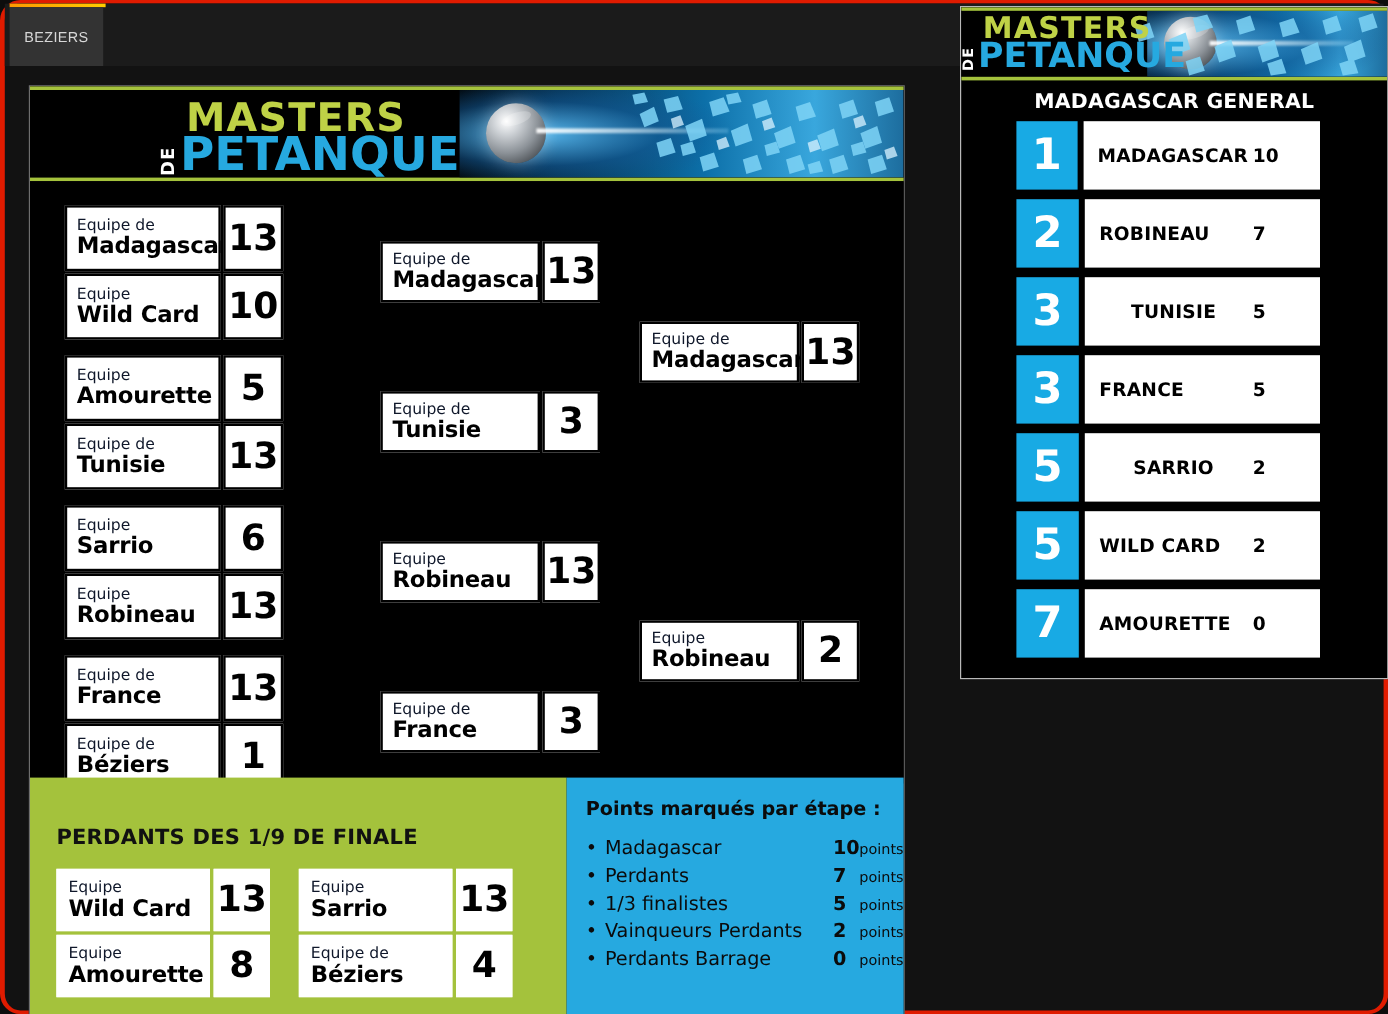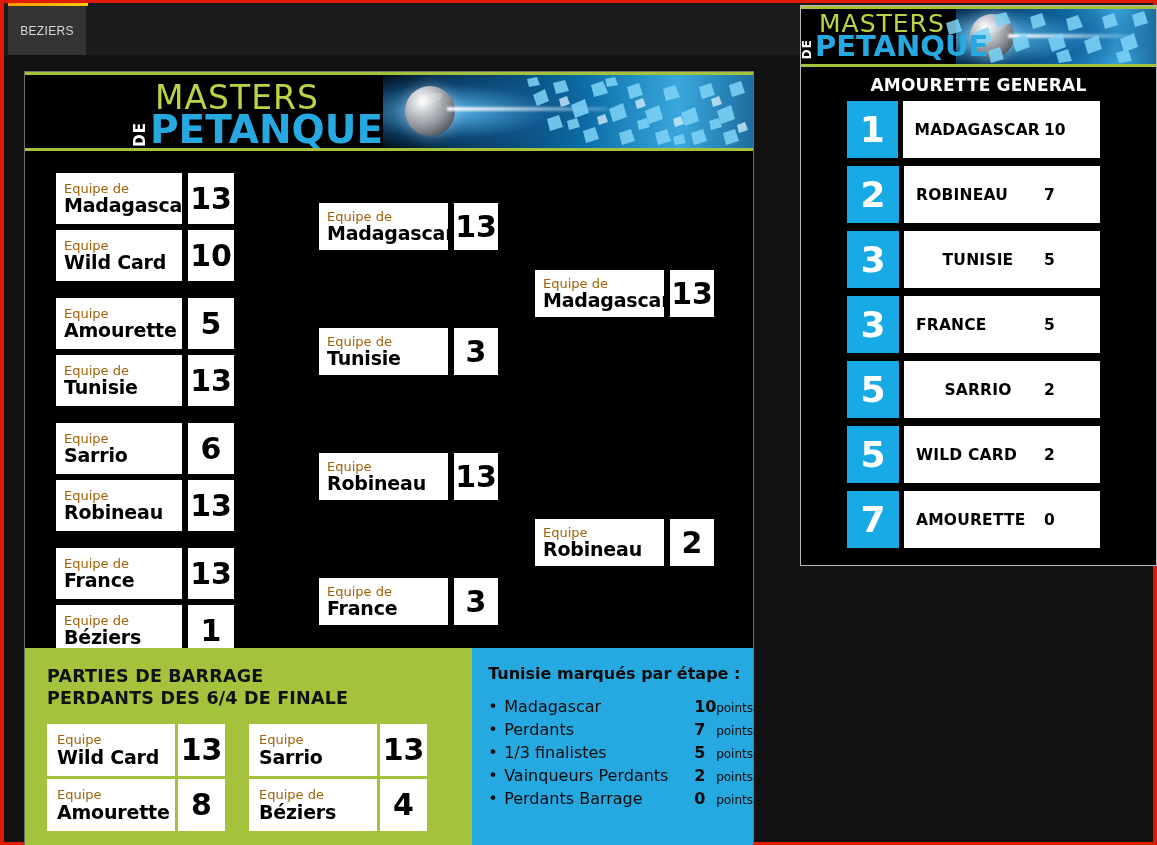--- a/index.html
+++ b/index.html
@@ -11,20 +11,21 @@
   }
   #root {
     position: relative;
     width: 1157px; height: 845px;
     background: #121212;
     border-left: 4px solid #e01b00;
     border-right: 4px solid #e01b00;
     border-top: 3px solid #e01b00;
     border-bottom: 3px solid #e01b00;
     box-sizing: border-box;
+    border-radius: 17px;
   }
 
   
   #tabstrip {
     position: absolute; left: 0; top: 0;
     width: 100%; height: 52px;
     background: #1b1b1b;
   }
   #tabstrip .accent {
     position: absolute; left: 4px; top: 0;
@@ -59,21 +60,21 @@
     border-top: 3px solid #a4c23c;
     border-bottom: 3px solid #a4c23c;
     overflow: hidden;
   }
   .banner-logo {
     position: absolute; left: 108px; top: 6px;
     line-height: 1;
   }
   .logo-masters {
     font-family: "DejaVu Sans", sans-serif;
-    font-weight: normal;
+    font-weight: bold;
     font-size: 33px;
     color: #bfd246;
     letter-spacing: 1px;
     margin-left: 22px;
   }
   .logo-row2 { display: flex; align-items: flex-end; margin-top: -4px;}
   .logo-de {
     writing-mode: vertical-rl;
     transform: rotate(180deg);
     font-family: "DejaVu Sans", sans-serif;
@@ -135,21 +136,21 @@
     color: #000;
     border: 2px solid #000;
     box-sizing: border-box;
     padding: 4px 8px 3px 8px;
     display: flex; flex-direction: column; justify-content: center;
   }
   .team-prefix {
     font-family: "DejaVu Sans", sans-serif;
     font-size: 13px;
     line-height: 1.05;
-    color: #a16207;
+    color: #0f172a;
   }
   .team-name {
     font-family: "DejaVu Sans", sans-serif;
     font-weight: bold;
     font-size: 19px;
     line-height: 1.1;
     color: #000;
     letter-spacing: -.2px;
   }
   .score-cell {
@@ -480,22 +481,22 @@
           <span class="team-name">Robineau</span>
         </div>
         <div class="score-cell" style="width:48px;height:51px">2</div>
       </div>
     </div>
 
     <div class="bottom-row">
 
       <div class="barrage">
         <h2>
-          <span>PARTIES DE BARRAGE</span><br>
-          <span>PERDANTS DES 6/4 DE FINALE</span>
+          <br>
+          <span>PERDANTS DES 1/9 DE FINALE</span>
         </h2>
         <div class="barrage-groups">
           <div class="bgroup">
             <div class="brow">
               <div class="b-team">
                 <span class="team-prefix">Equipe</span>
                 <span class="team-name">Wild Card</span>
               </div>
               <div class="b-score">13</div>
             </div>
@@ -520,21 +521,21 @@
                 <span class="team-prefix">Equipe de</span>
                 <span class="team-name">Béziers</span>
               </div>
               <div class="b-score">4</div>
             </div>
           </div>
         </div>
       </div>
 
       <div class="points">
-        <h3>Tunisie marqués par étape :</h3>
+        <h3>Points marqués par étape :</h3>
         <div class="pt-line">
           <span class="pt-bullet">•</span>
           <span class="pt-label">Madagascar</span>
           <span class="pt-val">10</span>
           <span class="pt-unit">points</span>
         </div>
         <div class="pt-line">
           <span class="pt-bullet">•</span>
           <span class="pt-label">Perdants</span>
           <span class="pt-val">7</span>
@@ -589,21 +590,21 @@
       <div class="banner-logo">
         <div class="logo-masters">MASTERS</div>
         <div class="logo-row2">
           <div class="logo-de">DE</div>
           <div class="logo-petanque">PETANQUE</div>
         </div>
       </div>
     </div>
 
     <div class="rtitle">
-      <div>AMOURETTE GENERAL</div>
+      <div>MADAGASCAR GENERAL</div>
     </div>
 
     <div class="rank-list">
       <div class="rank-row">
         <div class="rank-num">1</div>
         <div class="rank-body">
           <span class="rank-team">MADAGASCAR</span>
           <span class="rank-pts">10</span>
         </div>
       </div>

